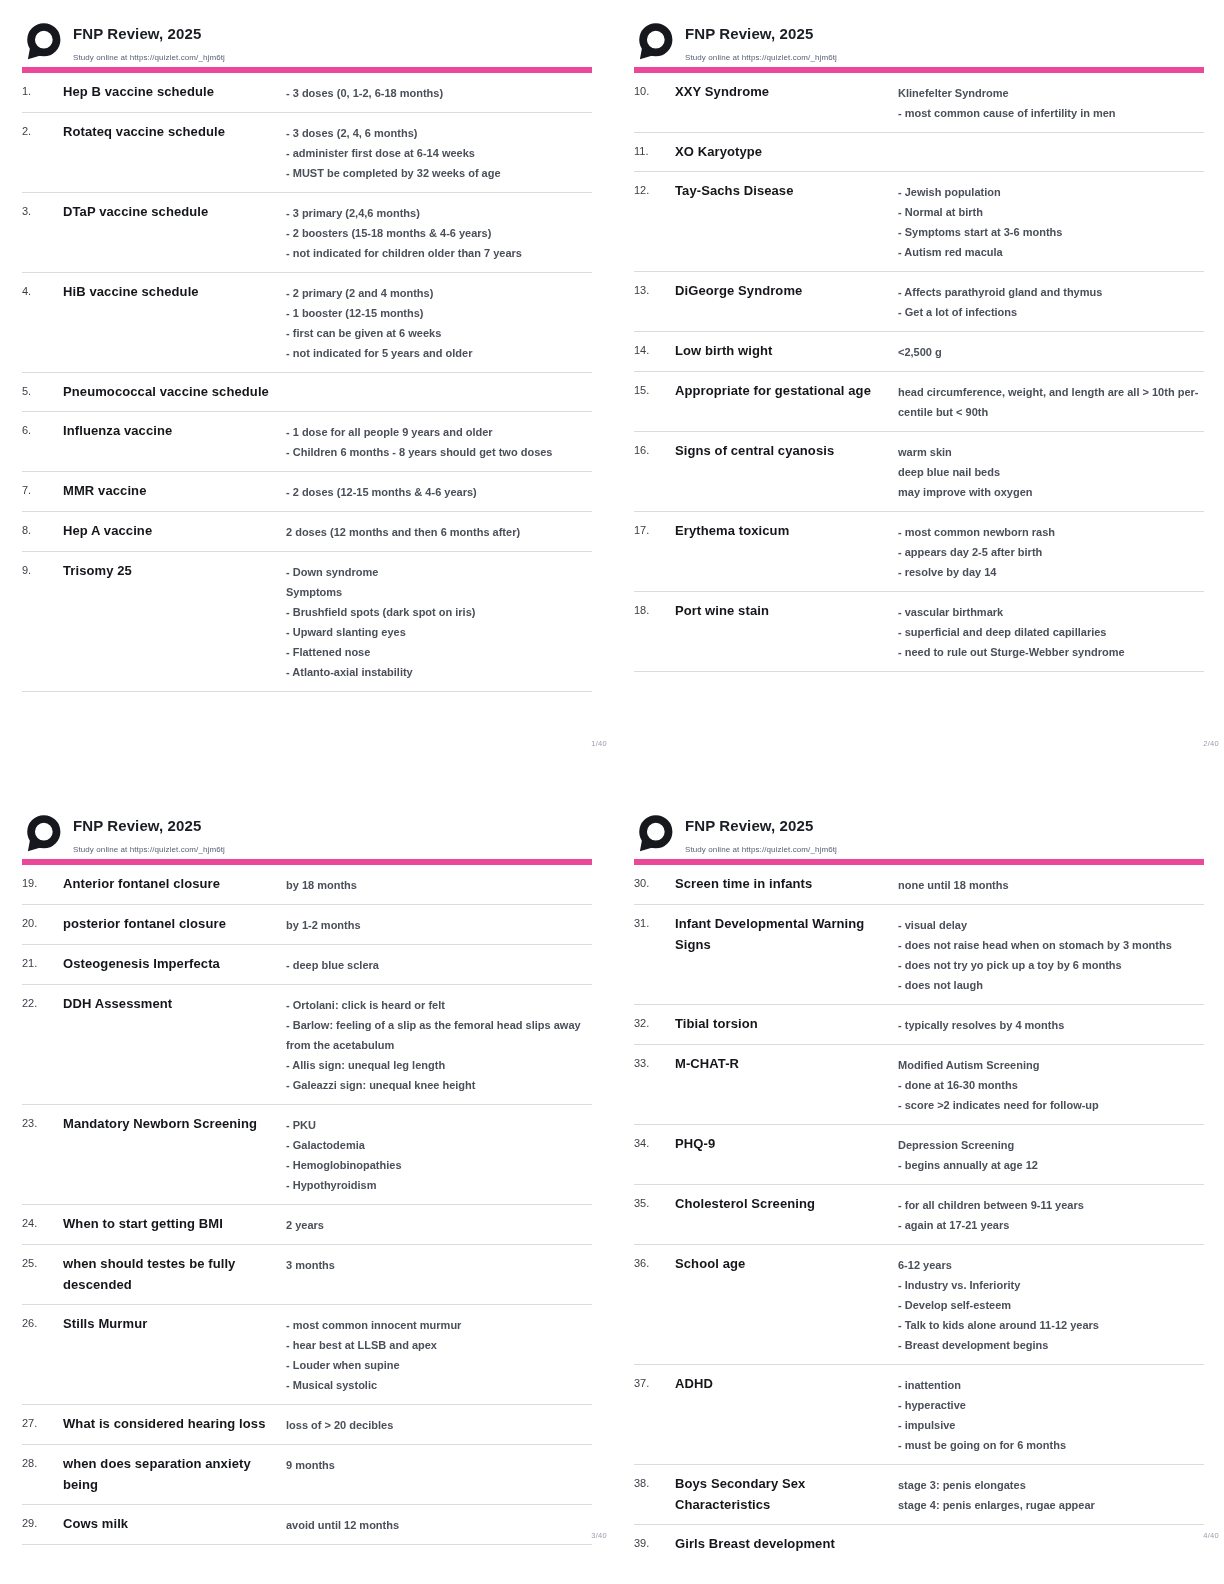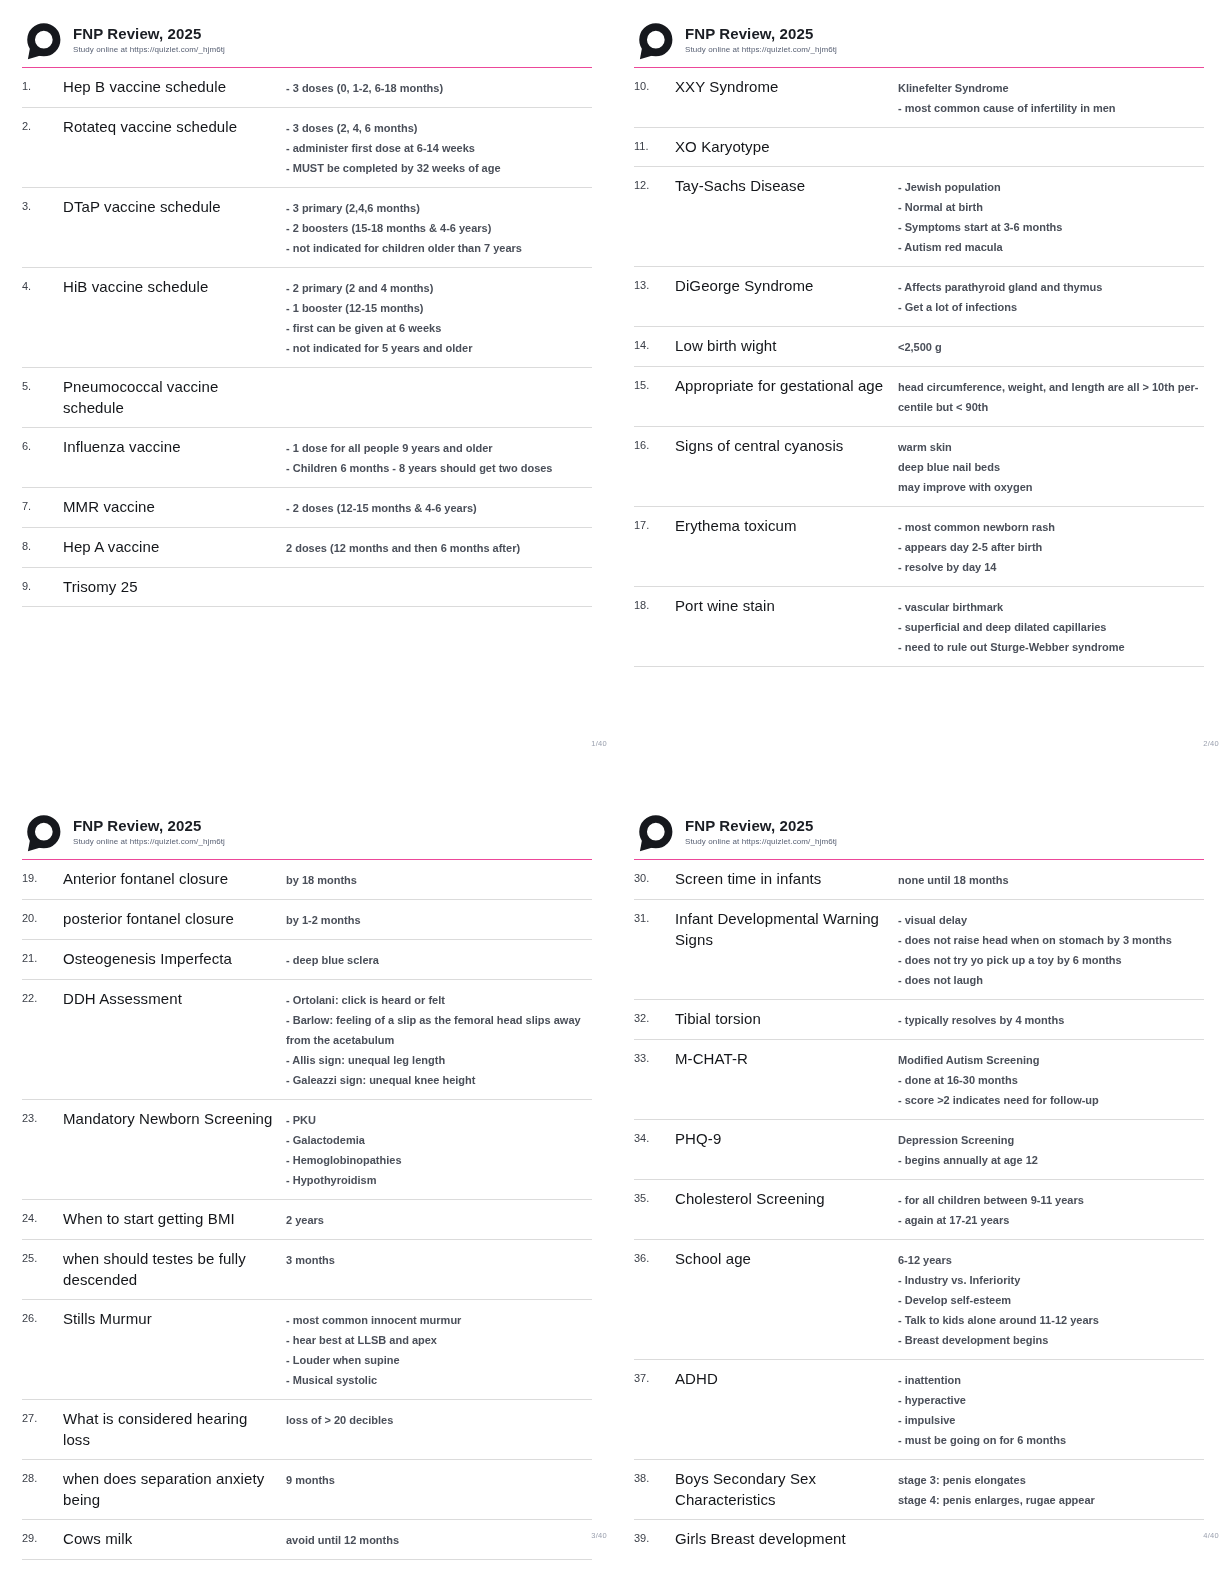--- a/index.html
+++ b/index.html
@@ -14,43 +14,43 @@
     grid-template-rows:792px 792px;
   }
   .page{
     position:relative;width:612px;height:792px;
     box-sizing:border-box;
     padding:22px 20px 0 22px;
     overflow:hidden;background:#fff;
   }
   .page-header{
     display:flex;align-items:flex-start;gap:11px;
-    padding-bottom:5px;border-bottom:1px solid #ec4899;
+    padding-bottom:5px;border-bottom:6px solid #ec4899;
   }
   .logo{width:40px;height:40px;flex:none;}
   .head-text{padding-top:2px;}
   .title{
     font-size:15px;font-weight:700;color:#1b1e24;line-height:19px;
     letter-spacing:.1px;
   }
-  .study{font-size:8px;color:#596174;margin-top:2px;letter-spacing:.1px;}
+  .study{font-size:8px;color:#596174;margin-top:10px;letter-spacing:.1px;}
   .items{}
   .item{
     display:flex;align-items:flex-start;
     padding:8px 0 9px 0;
     border-bottom:1px solid #dbdbdb;
   }
   .page.last-page .item:last-child{border-bottom:none;}
   .num{
     width:34px;flex:none;font-size:11px;color:#3c4049;
     padding-top:3px;line-height:14px;
   }
   .term{
     width:230px;flex:none;box-sizing:border-box;padding-right:10px;
-    font-size:15px;font-weight:400;color:#14161a;line-height:21px;
+    font-size:13px;font-weight:700;color:#14161a;line-height:21px;
     letter-spacing:.1px;
     padding-left:7px;
   }
   .defs{
     flex:1;min-width:0;font-size:11px;line-height:20px;color:#4a4f59;
     padding-top:2px;
     font-weight:bold;
   }
   .defs p{margin:0;}
   .page-footer{
@@ -131,20 +131,28 @@
         <div class="item">
     <div class="num">8.</div>
     <div class="term">Hep A vaccine</div>
     <div class="defs">
             <p>2 doses (12 months and then 6 months after)</p>
           </div>
   </div>
         <div class="item">
     <div class="num">9.</div>
     <div class="term">Trisomy 25</div>
+    <div class="defs">
+            <p>- Down syndrome</p>
+            <p>Symptoms</p>
+            <p>- Brushfield spots (dark spot on iris)</p>
+            <p>- Upward slanting eyes</p>
+            <p>- Flattened nose</p>
+            <p>- Atlanto-axial instability</p>
+          </div>
   </div>
       </div>
     <div class="page-footer">1/40</div>
   </section>
     <section class="page">
     <header class="page-header">
       <svg class="logo" viewBox="0 0 44 44" aria-hidden="true">
         <circle cx="24" cy="19.5" r="14" fill="none" stroke="#16181d" stroke-width="8.5"></circle>
         <path d="M6.5 41 L9.8 23.5 L25 35.5 Z" fill="#16181d"></path>
       </svg>

